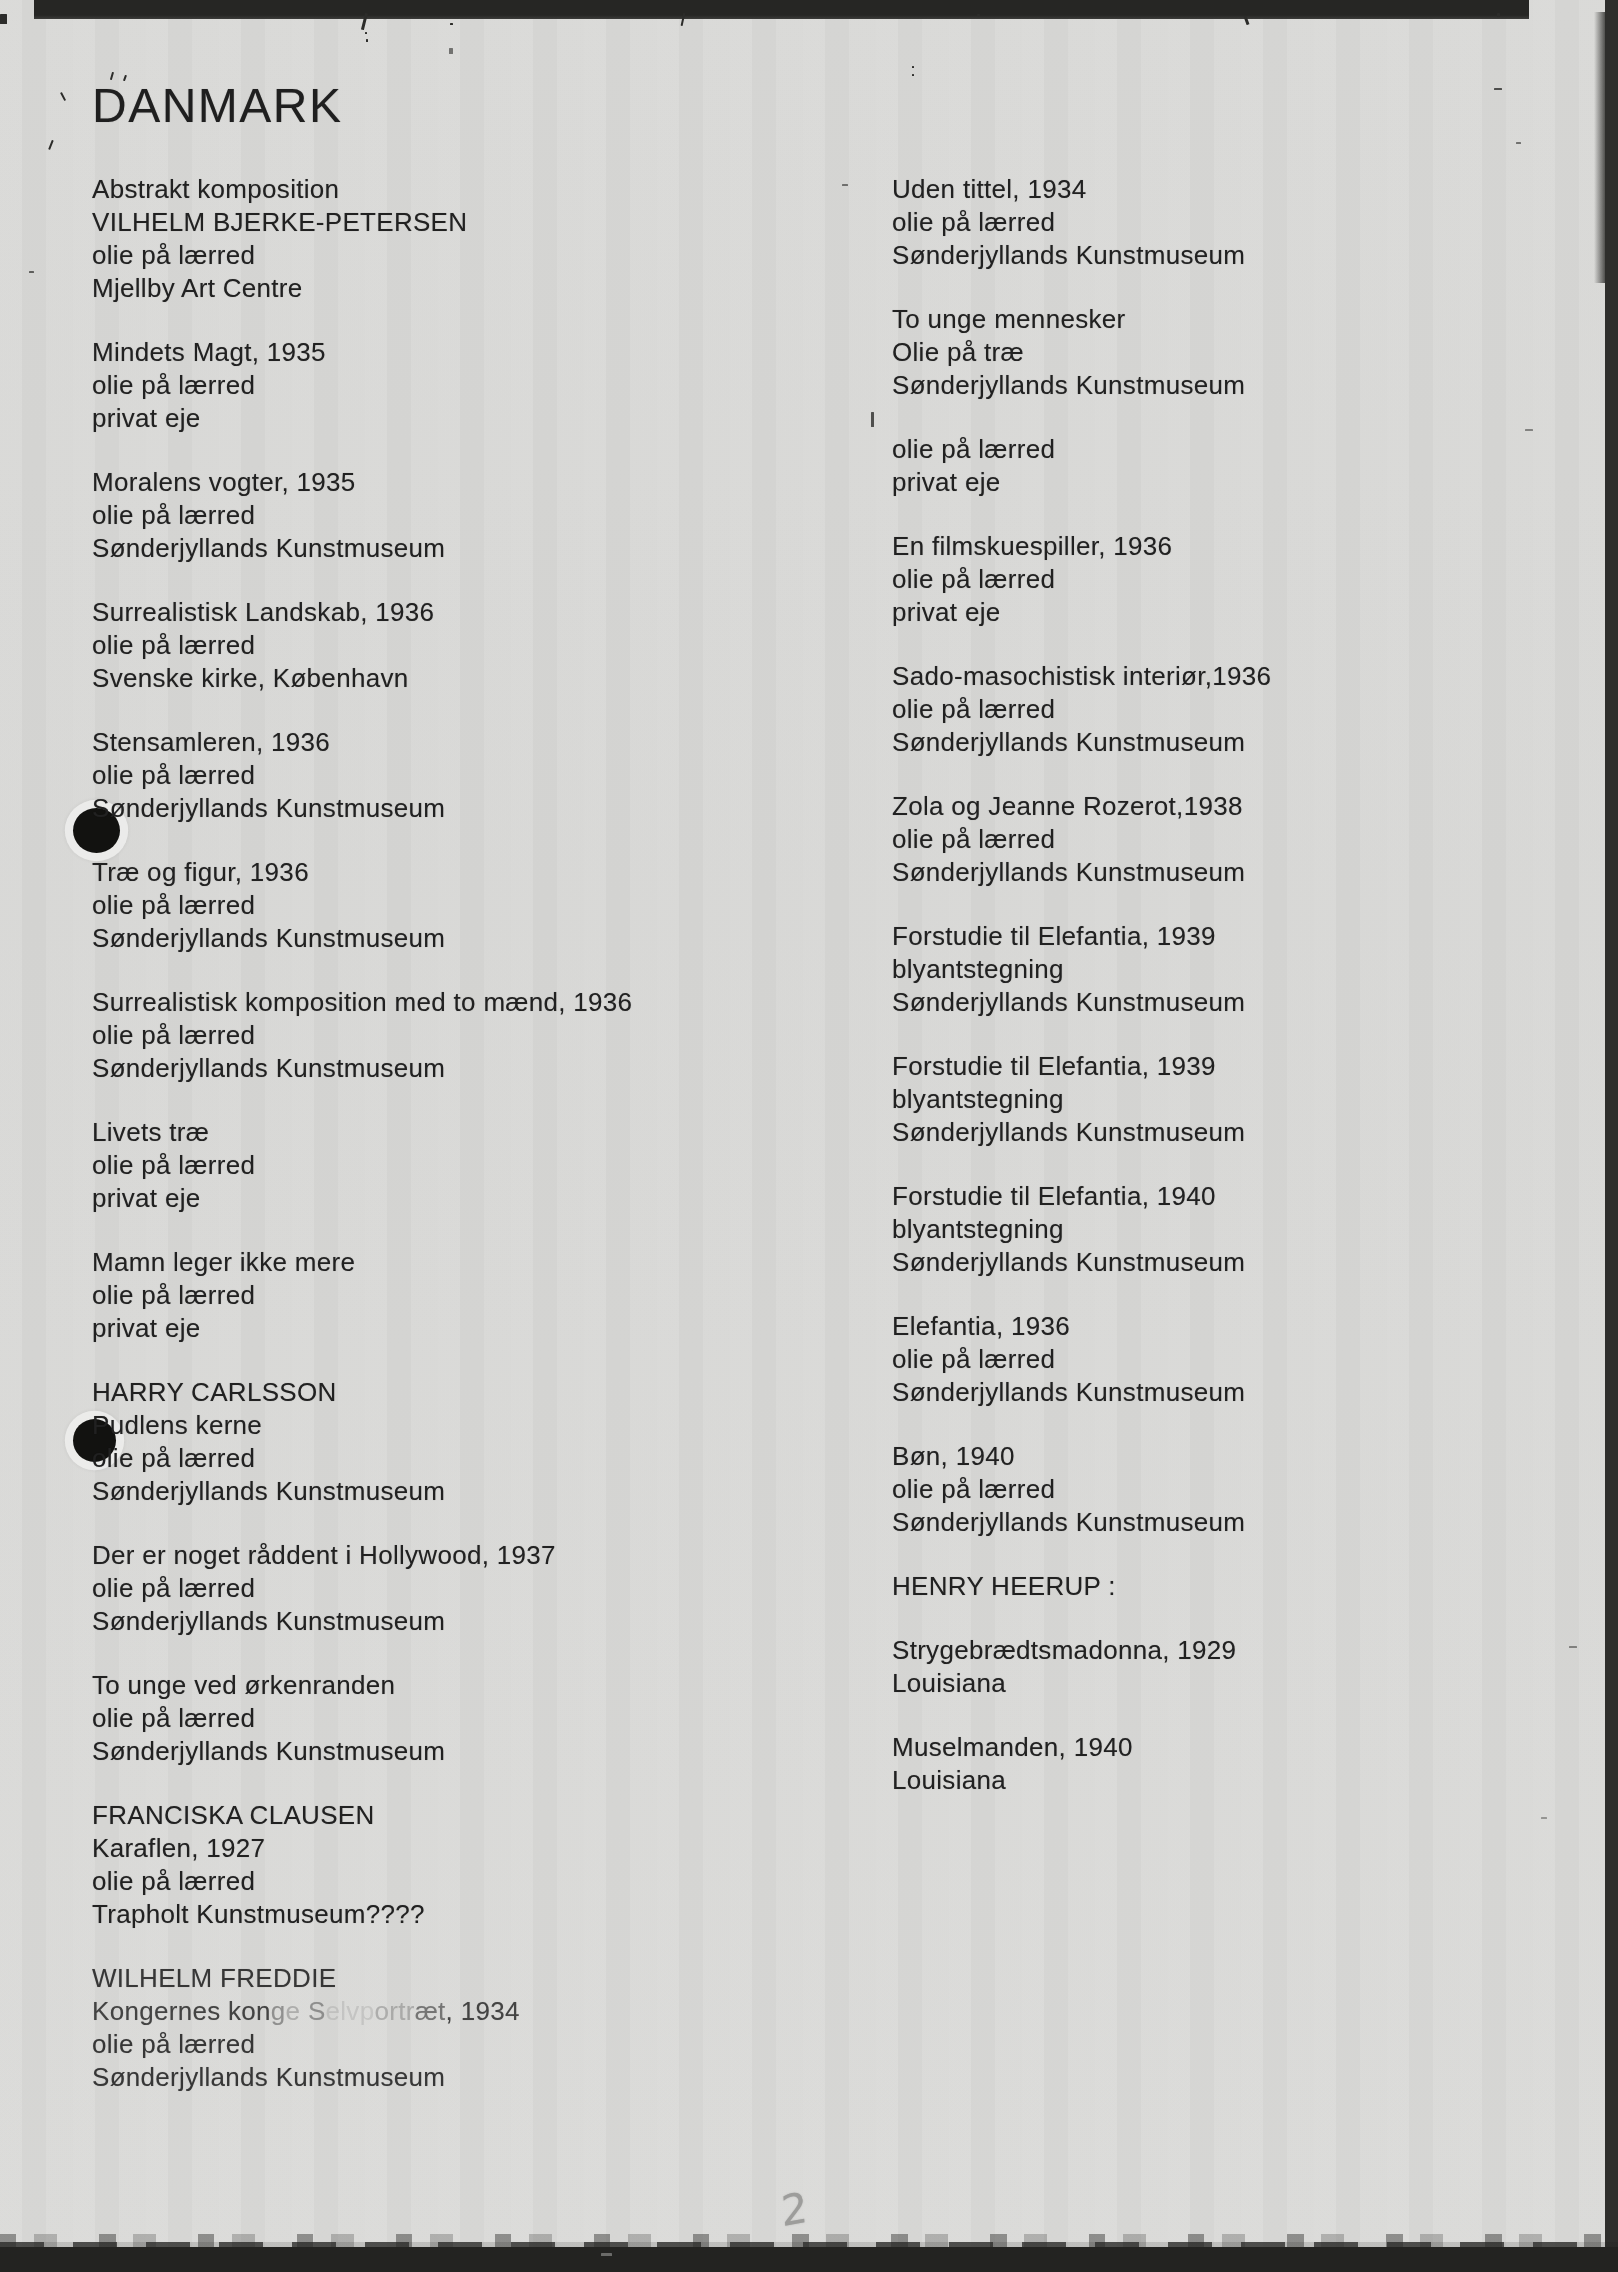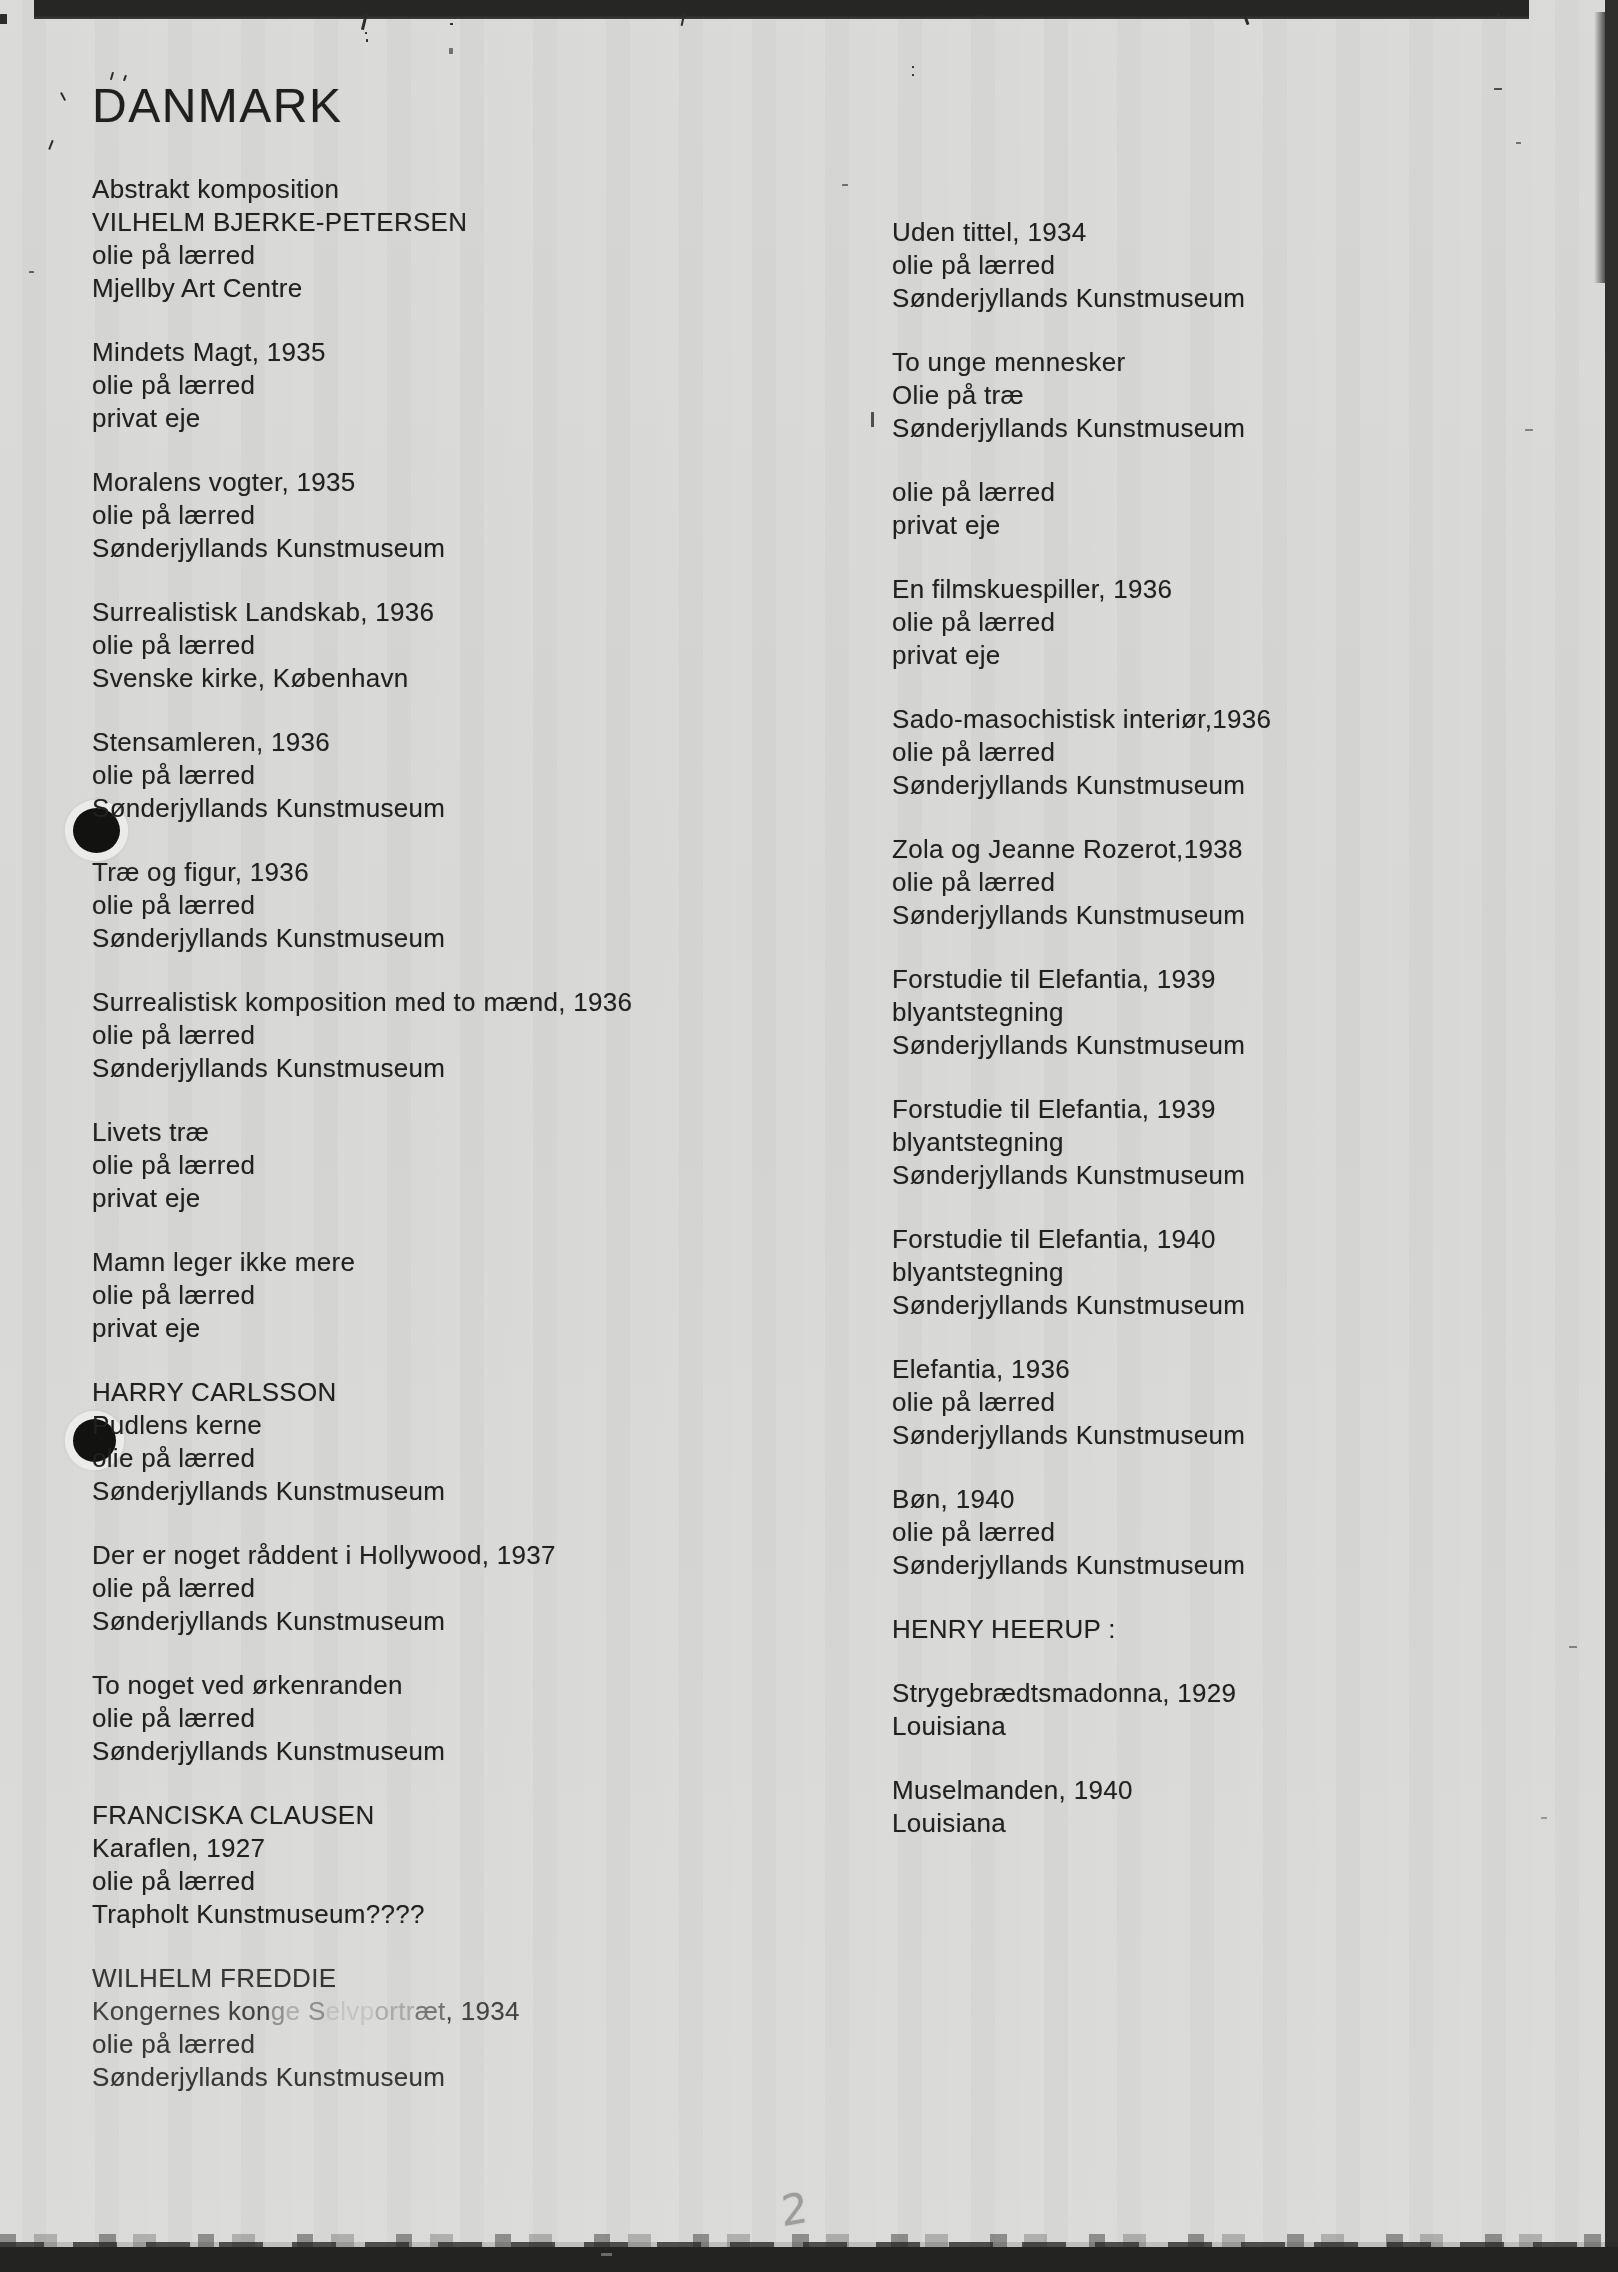--- a/index.html
+++ b/index.html
@@ -36,21 +36,21 @@
 
   
   .title{
     position:absolute;left:92px;top:78px;
     font-size:48px;letter-spacing:1.5px;color:#1f1f1f;
     text-shadow:0 0 1px rgba(31,31,31,.3);
   }
   .col{position:absolute;top:173px;color:#212121;font-size:26px;line-height:33px;letter-spacing:0.3px;
     text-shadow:0 0 1px rgba(33,33,33,.28);}
   .col.left{left:92px;width:771px;}
-  .col.right{left:892px;width:717px;margin-top:43px;}
+  .col.right{left:892px;width:717px;}
   .entry{margin-bottom:31px;}
   .entry.gap-double{margin-top:30px;}
   .entry.light{opacity:.88;}
   .line{white-space:nowrap;}
   .f0{opacity:.92;} .f1{opacity:.62;} .f2{opacity:.45;} .f3{opacity:.28;} .f4{opacity:.13;}
 
   
   .pagenum{
     position:absolute;left:781px;top:2185px;
     font-family:"DejaVu Sans",sans-serif;
@@ -156,21 +156,21 @@
       <div class="line">Pudlens kerne</div>
       <div class="line">olie på lærred</div>
       <div class="line">Sønderjyllands Kunstmuseum</div>
     </div>
     <div class="entry">
       <div class="line">Der er noget råddent i Hollywood, 1937</div>
       <div class="line">olie på lærred</div>
       <div class="line">Sønderjyllands Kunstmuseum</div>
     </div>
     <div class="entry">
-      <div class="line">To noget ved ørkenranden</div>
+      <div class="line">To unge ved ørkenranden</div>
       <div class="line">olie på lærred</div>
       <div class="line">Sønderjyllands Kunstmuseum</div>
     </div>
     <div class="entry gap-double">
       <div class="line">FRANCISKA CLAUSEN</div>
       <div class="line">Karaflen, 1927</div>
       <div class="line">olie på lærred</div>
       <div class="line">Trapholt Kunstmuseum????</div>
     </div>
     <div class="entry gap-double light">

